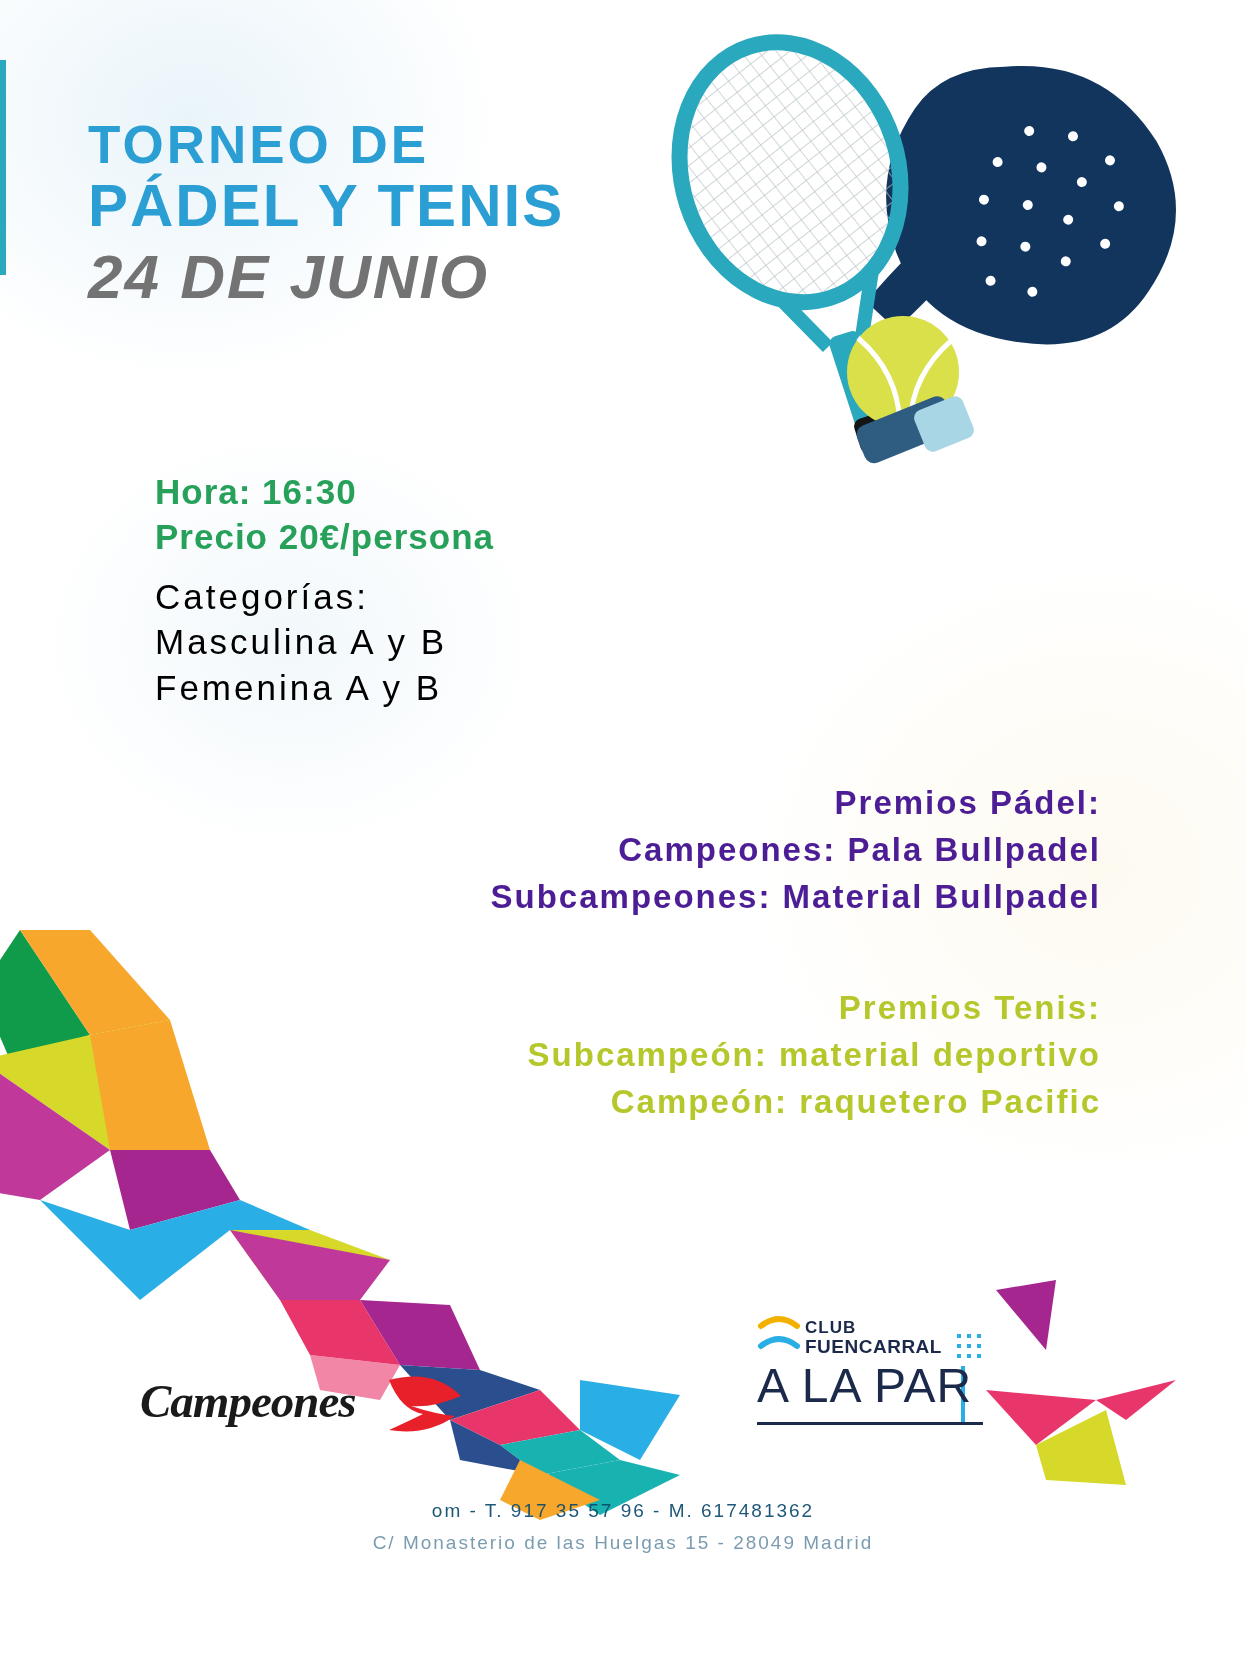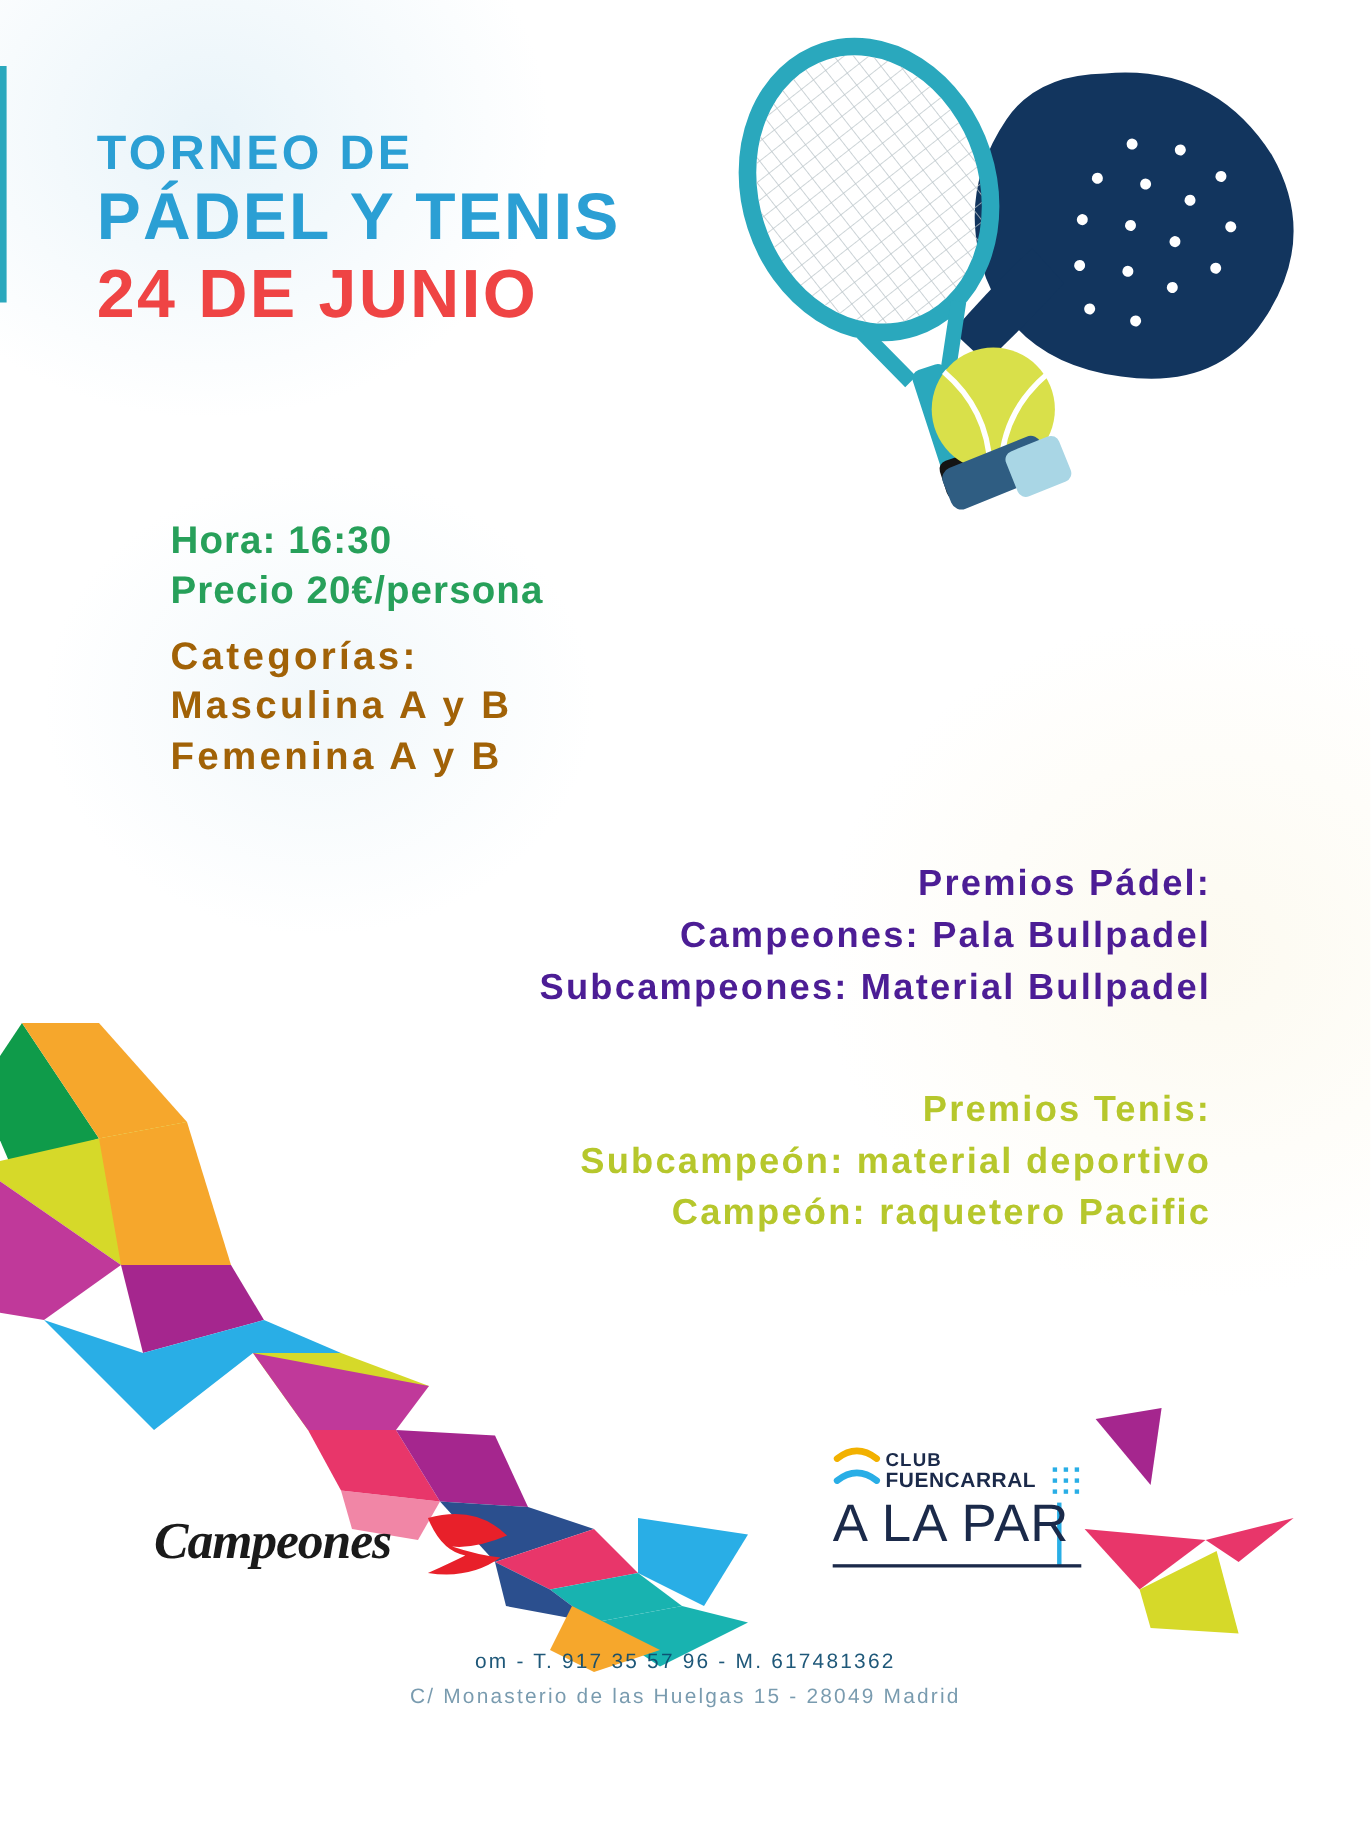--- a/index.html
+++ b/index.html
@@ -50,42 +50,43 @@
   }
 
   
   .title-block {
     position: absolute;
     left: 88px;
     top: 118px;
     width: 620px;
   }
   .title-line1 {
-    font-size: 44px;
+    font-size: 53px;
     font-weight: bold;
     letter-spacing: 3px;
     color: #2b9fd4;
     line-height: 1.0;
     margin: 0;
   }
   .title-line2 {
     font-size: 60px;
     font-weight: bold;
     letter-spacing: 2px;
     color: #2b9fd4;
     line-height: 1.15;
     margin: 0;
   }
   .title-line3 {
     font-size: 62px;
     font-weight: bold;
     letter-spacing: 2px;
-    color: #ef4444;
+    color: #737373;
     line-height: 1.2;
     margin: 0;
+    font-style: italic;
   }
 
   
   .rackets {
     position: absolute;
     left: 600px;
     top: 20px;
     width: 600px;
     height: 450px;
   }
@@ -98,23 +99,23 @@
     width: 620px;
   }
   .info-green {
     color: #27a05a;
     font-size: 35px;
     font-weight: bold;
     letter-spacing: 1px;
     line-height: 1.28;
   }
   .info-teal {
-    color: #a16207;
+    color: #000000;
     font-size: 35px;
-    font-weight: bold;
+    font-weight: normal;
     letter-spacing: 3px;
     line-height: 1.30;
     margin-top: 14px;
   }
 
   
   .prizes-padel {
     position: absolute;
     right: 145px;
     top: 780px;

